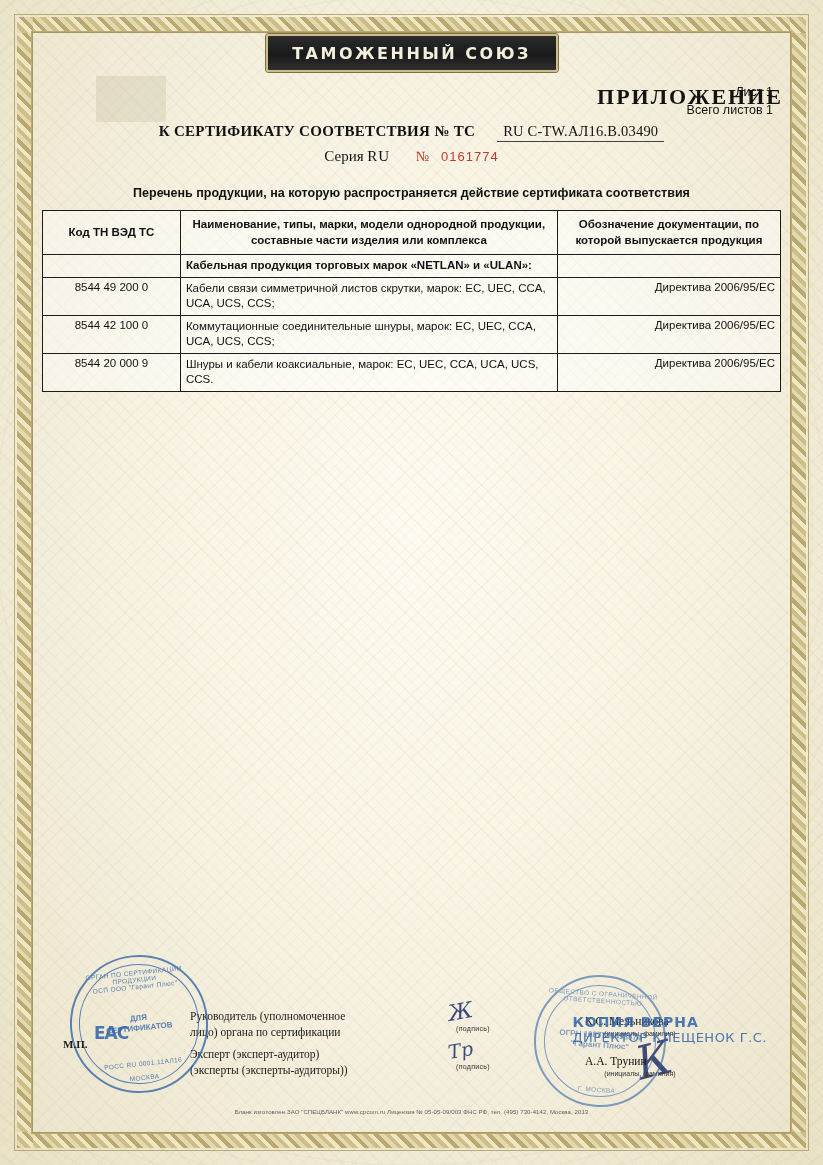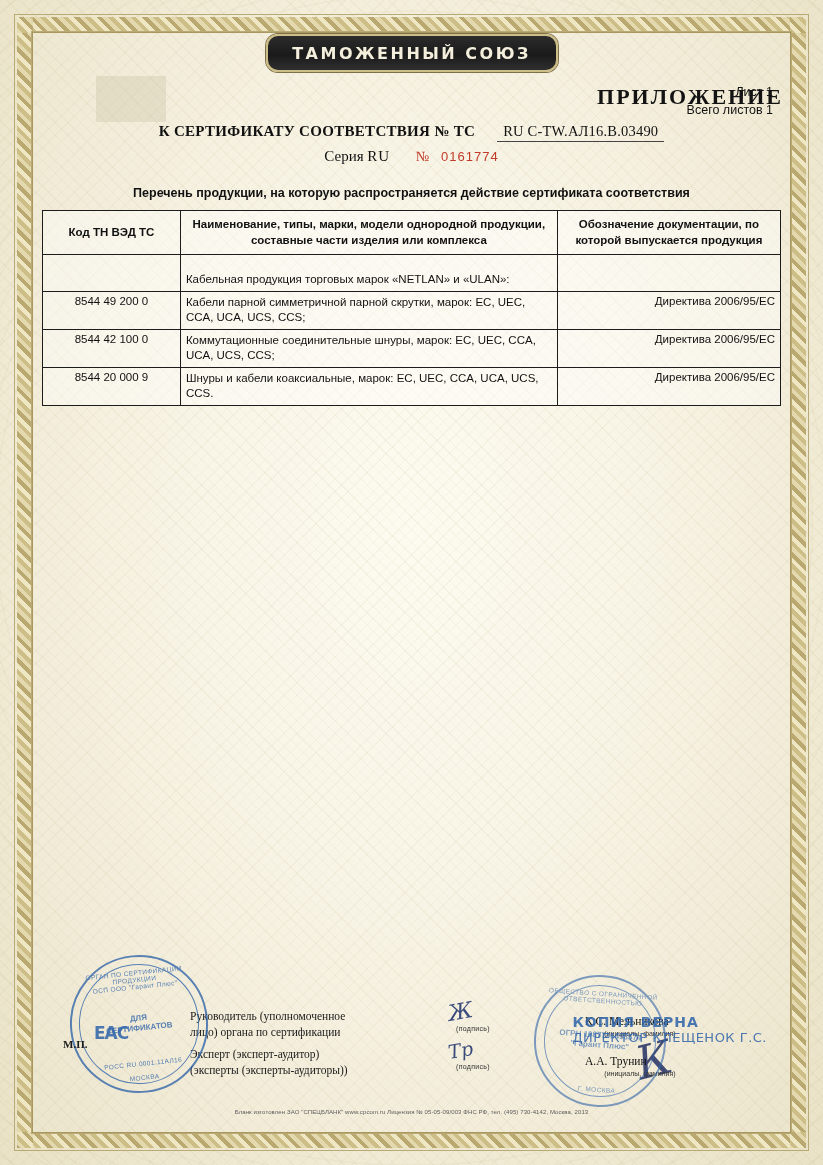--- a/index.html
+++ b/index.html
@@ -85,21 +85,21 @@
 
   
   .header-plate {
     position: absolute;
     left: 50%;
     transform: translateX(-50%);
     top: 8px;
     width: 288px;
     height: 34px;
     background: linear-gradient(180deg, #2c2c2c 0%, #1a1a1a 55%, #2f2f2f 100%);
-    border-radius: 12px;
+    border-radius: 3px;
     border: 2px solid #cdbd86;
     box-shadow: 0 0 0 1px #7d7049;
     display: flex;
     align-items: center;
     justify-content: center;
   }
   .header-plate .plate-text {
     color: #f4efdc;
     font-family: "DejaVu Sans", sans-serif;
     font-weight: bold;
@@ -216,21 +216,21 @@
     vertical-align: top;
     padding-top: 4px;
   }
   td.name { line-height: 1.35; }
   td.doc {
     text-align: right;
     vertical-align: top;
     padding-top: 4px;
     white-space: nowrap;
   }
-  tr.brandrow td.name { padding-top: 17px; padding-bottom: 3px; }
+  tr.brandrow td.name { padding-top: 3px; padding-bottom: 3px; font-weight: bold; }
 
   
   .sig-area {
     position: absolute;
     left: 0; right: 0;
     bottom: 34px;
     height: 110px;
   }
   .sig-line {
     position: absolute;
@@ -446,21 +446,21 @@
         </tr>
       </thead>
       <tbody>
         <tr class="brandrow">
           <td class="code"></td>
           <td class="name">Кабельная продукция торговых марок «NETLAN» и «ULAN»:</td>
           <td class="doc"></td>
         </tr>
         <tr>
           <td class="code">8544 49 200 0</td>
-          <td class="name">Кабели парной симметричной парной скрутки, марок: EC, UEC, CCA, UCA, UCS, CCS;</td>
+          <td class="name">Кабели связи симметричной листов скрутки, марок: EC, UEC, CCA, UCA, UCS, CCS;</td>
           <td class="doc">Директива 2006/95/ЕС</td>
         </tr>
         <tr>
           <td class="code">8544 42 100 0</td>
           <td class="name">Коммутационные соединительные шнуры, марок: EC, UEC, CCA, UCA, UCS, CCS;</td>
           <td class="doc">Директива 2006/95/ЕС</td>
         </tr>
         <tr>
           <td class="code">8544 20 000 9</td>
           <td class="name">Шнуры и кабели коаксиальные, марок: EC, UEC, CCA, UCA, UCS, CCS.</td>

